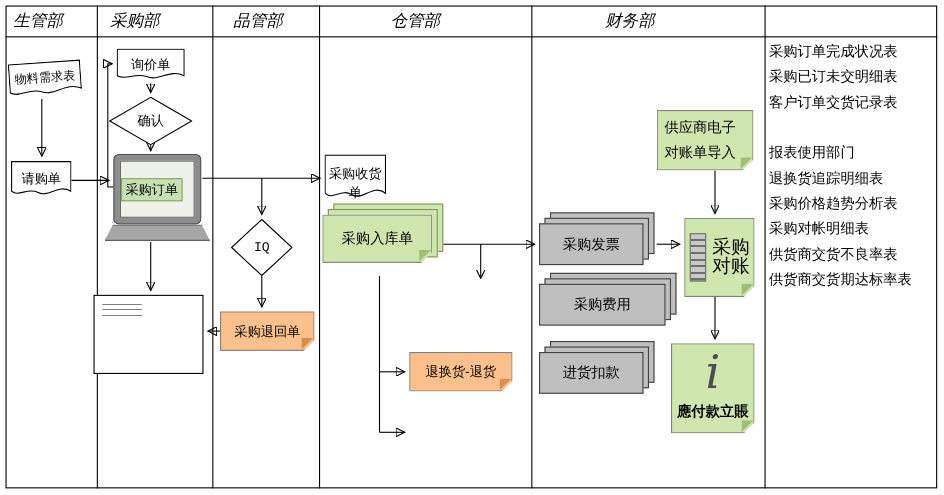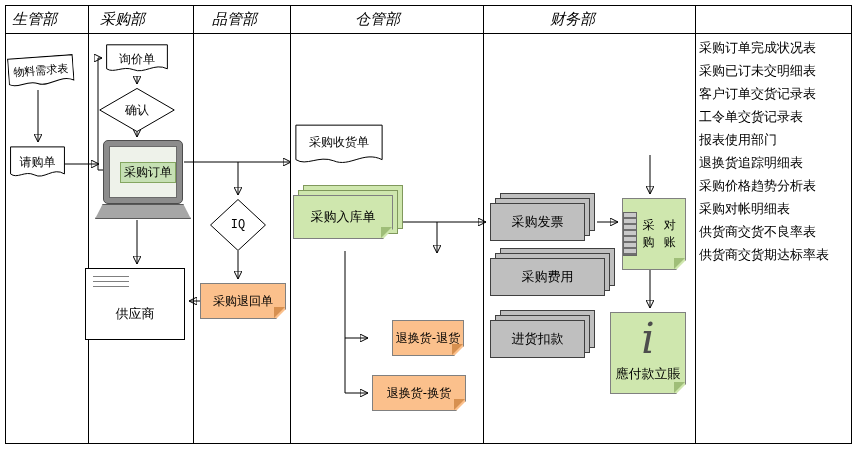--- a/index.html
+++ b/index.html
@@ -45,41 +45,41 @@
   .stack .l1{transform:translate(10px,-10px);}
   .stack .l2{transform:translate(5px,-5px);}
   .stack.greenstack .layer{background:#cfe7ae;border:1px solid #80985c;}
   .stack.graystack .layer{background:#bfbfbf;border:1px solid #404040;}
   .stack .main{position:absolute;left:0;top:0;right:0;bottom:0;display:flex;
                align-items:center;justify-content:center;font-size:13px;}
   .graybox{background:#bfbfbf;border:1px solid #404040;}
 
   
   .lap-screen{background:#8c8c8c;border:1px solid #4d4d4d;border-radius:5px;padding:5px;display:flex;}
-  .lap-screen .scr{flex:1;background:#eef2ea;border:1px solid #6a6a6a;display:flex;align-items:center;justify-content:flex-end;}
+  .lap-screen .scr{flex:1;background:#eef2ea;border:1px solid #6a6a6a;display:flex;align-items:center;justify-content:flex-start;}
   .lap-screen .scr span{background:#c6e0b4;border:1px solid #84a661;font-size:12px;padding:1px 3px;white-space:nowrap;}
   .lap-base{background:#a6a6a6;border:1px solid #595959;
             clip-path:polygon(8% 0,92% 0,100% 100%,0 100%);}
 
   
   .envelope{background:#fff;border:1px solid #000;}
   .envelope .addr{position:absolute;left:7px;top:7px;width:36px;height:14px;
         background:repeating-linear-gradient(to bottom,#7f7f7f 0 1px,transparent 1px 5px);}
   .envelope .lbl{position:absolute;left:0;right:0;top:52%;text-align:center;font-size:13px;}
 
   
   .recon{flex-direction:row;gap:6px;}
   .grill-icon{width:13px;height:42px;border:1px solid #666;
         background:repeating-linear-gradient(to bottom,#c9c9c9 0 4px,#6f6f6f 4px 6px);}
-  .recon .txtcol{display:flex;flex-direction:row;align-items:center;line-height:17px;font-size:12px;}
+  .recon .txtcol{display:flex;flex-direction:column;align-items:center;line-height:17px;font-size:17px;}
 
   
   .payable{justify-content:flex-start;padding-top:4px;}
   .big-i{font-family:"DejaVu Serif",serif;font-style:italic;font-size:42px;line-height:44px;color:#4d4d4d;}
-  .payable .lbl{font-size:13px;margin-top:4px;}
+  .payable .lbl{font-size:13px;margin-top:4px;font-weight:bold;}
 
   .twoline{line-height:23px;font-size:13px;align-items:flex-start;padding-left:6px;justify-content:center;}
 
   
   .report-item{position:absolute;left:699px;width:152px;height:23px;font-size:13px;line-height:23px;white-space:nowrap;}
 </style>
 </head>
 <body>
 
 <div class="canvas">
@@ -155,58 +155,58 @@
 
   <div class="shape lap-screen" style="left:103px;top:140px;width:80px;height:64px">
     <div class="scr">
       <span>采购订单</span>
     </div>
   </div>
   <div class="shape lap-base" style="left:95px;top:204px;width:96px;height:15px"></div>
 
   <div class="shape envelope" style="left:85px;top:268px;width:100px;height:72px">
     <div class="addr"></div>
-    <span class="lbl">供应商</span>
   </div>
 
   <div class="shape diamond" style="left:210px;top:199px;width:56px;height:52px">
     <svg viewBox="0 0 100 100" preserveAspectRatio="none">
         <polygon points="50,1 99,50 50,99 1,50"></polygon>
       </svg>
     <span class="lbl">IQ</span>
   </div>
 
   <div class="shape note orange" style="left:200px;top:283px;width:86px;height:36px">
     <span>采购退回单</span>
   </div>
 
-  <div class="shape doc" style="left:295px;top:124px;width:88px;height:46px">
+  <div class="shape doc" style="left:295px;top:140px;width:56px;height:46px">
     <svg viewBox="0 0 100 40" preserveAspectRatio="none">
         <path d="M1,1 H99 V31 C78,23 62,38 44,32 C27,27 13,37 1,31 Z"></path>
       </svg>
     <span class="lbl">采购收货单</span>
   </div>
 
   <div class="shape stack greenstack" style="left:293px;top:195px;width:100px;height:44px">
     <div class="layer l1"></div>
     <div class="layer l2"></div>
     <div class="main note green">
       <span>采购入库单</span>
     </div>
   </div>
 
 
-  <div class="shape note orange" style="left:392px;top:320px;width:72px;height:36px">
+  <div class="shape note orange" style="left:372px;top:320px;width:94px;height:36px">
     <span>退换货-退货</span>
   </div>
 
-  <div class="shape note orange" style="left:372px;top:375px;width:94px;height:36px">
-    <span>退换货-换货</span>
-  </div>
-
+
+  <div class="shape note green twoline" style="left:597px;top:100px;width:88px;height:55px">
+    <span>供应商电子</span>
+    <span>对账单导入</span>
+  </div>
 
   <div class="shape stack graystack" style="left:490px;top:203px;width:95px;height:38px">
     <div class="layer l1"></div>
     <div class="layer l2"></div>
     <div class="main graybox">
       <span>采购发票</span>
     </div>
   </div>
 
   <div class="shape stack graystack" style="left:490px;top:258px;width:115px;height:38px">
@@ -234,21 +234,20 @@
   </div>
 
   <div class="shape note green payable" style="left:610px;top:312px;width:76px;height:82px">
     <span class="big-i">i</span>
     <span class="lbl">應付款立賬</span>
   </div>
 
   <div class="report-item" style="top:36px">采购订单完成状况表</div>
   <div class="report-item" style="top:59px">采购已订未交明细表</div>
   <div class="report-item" style="top:82px">客户订单交货记录表</div>
-  <div class="report-item" style="top:105px">工令单交货记录表</div>
   <div class="report-item" style="top:128px">报表使用部门</div>
   <div class="report-item" style="top:151px">退换货追踪明细表</div>
   <div class="report-item" style="top:174px">采购价格趋势分析表</div>
   <div class="report-item" style="top:197px">采购对帐明细表</div>
   <div class="report-item" style="top:220px">供货商交货不良率表</div>
   <div class="report-item" style="top:243px">供货商交货期达标率表</div>
 
 </div>
 
 </body></html>

